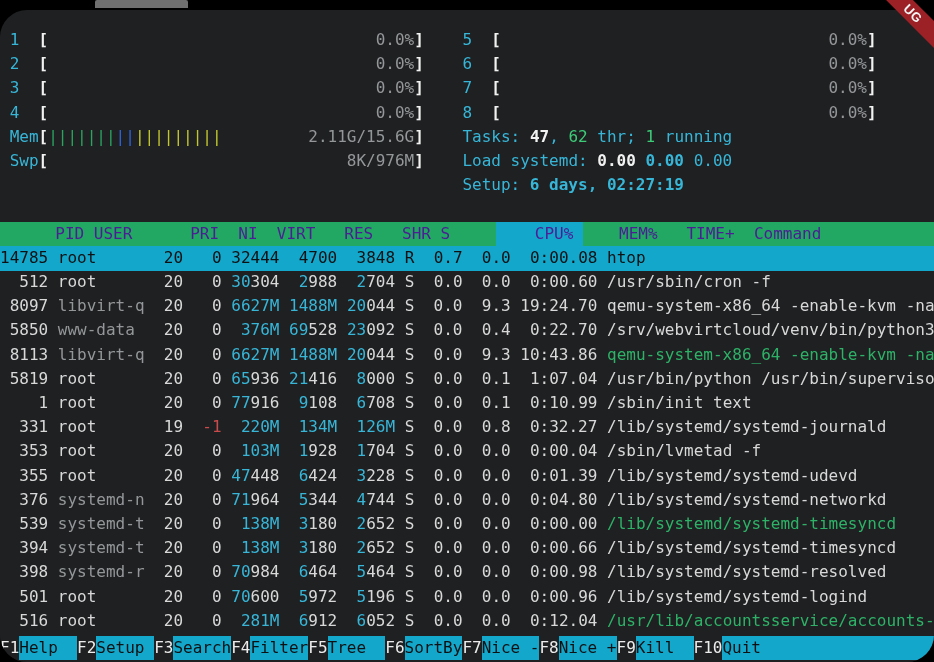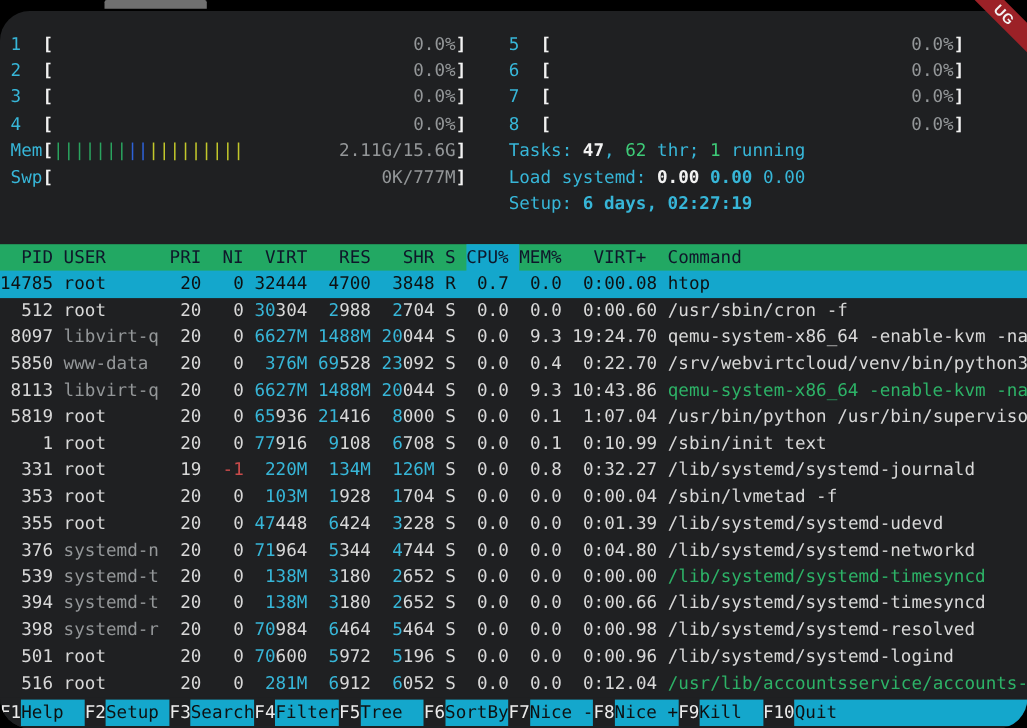--- a/index.html
+++ b/index.html
@@ -9,24 +9,24 @@
     font-family:"DejaVu Sans Mono",monospace;font-size:16px;
     --bg:#1f2022;--cyan:#37b6d8;--sel:#14a7cc;--hdr:#22a863;
     --grn:#2db267;--grnb:#3ecb78;--dim:#949799;--red:#c94b4b;
     --pg:#2aa45f;--pb:#2e62d9;--py:#c2c72b;--ribbon:#9c2127;
   }
   .topbar{position:absolute;top:0;left:0;width:934px;height:10px;background:#000;}
   .tabseg{position:absolute;top:0;left:95px;width:93px;height:8px;background:#707070;border-radius:2px 2px 0 0;}
   .terminal{position:absolute;top:10px;left:0;width:934px;height:652px;background:var(--bg);overflow:hidden;border-radius:27px;}
   .tline{position:absolute;left:0;width:940px;height:25px;line-height:24.2px;white-space:pre;color:#d8d8d8;}
   .hdrrow{background:var(--hdr);color:#0d120e;}
-  .hdrrow span{color:#0f172a;}
+  .hdrrow span{color:#4c1d95;margin-left:36px;}
   .selrow{background:var(--sel);}
   .selrow span{color:#0e1112 !important;font-weight:normal;}
-  .sortbg{background:var(--sel);display:inline-block;height:25px;line-height:24.2px;vertical-align:top;}
+  .sortbg{background:var(--sel);display:inline-block;height:25px;line-height:24.2px;vertical-align:top;padding-left:39px;}
   .c-cyan{color:var(--cyan);}
   .c-cyanb{color:var(--cyan);font-weight:700;}
   .c-wb{color:#f2f2f2;font-weight:700;}
   .c-w{color:#d8d8d8;}
   .c-gray{color:var(--dim);}
   .c-gb{color:var(--grnb);font-weight:400;}
   .c-green{color:var(--grn);}
   .c-red{color:var(--red);}
   .pg{color:var(--pg);}
   .pb{color:var(--pb);}
@@ -50,23 +50,23 @@
   <div class="topbar">
     <div class="tabseg"></div>
   </div>
   <div class="terminal">
     <div id="lines">
         <div class="tline" style="top: 18px;"><span class="c-cyan"> 1  </span><span class="c-wb">[</span><span>                                  </span><span class="c-gray">0.0%</span><span class="c-wb">]</span><span>   </span><span class="c-cyan"> 5  </span><span class="c-wb">[</span><span>                                  </span><span class="c-gray">0.0%</span><span class="c-wb">]</span></div>
         <div class="tline" style="top: 42px;"><span class="c-cyan"> 2  </span><span class="c-wb">[</span><span>                                  </span><span class="c-gray">0.0%</span><span class="c-wb">]</span><span>   </span><span class="c-cyan"> 6  </span><span class="c-wb">[</span><span>                                  </span><span class="c-gray">0.0%</span><span class="c-wb">]</span></div>
         <div class="tline" style="top: 66px;"><span class="c-cyan"> 3  </span><span class="c-wb">[</span><span>                                  </span><span class="c-gray">0.0%</span><span class="c-wb">]</span><span>   </span><span class="c-cyan"> 7  </span><span class="c-wb">[</span><span>                                  </span><span class="c-gray">0.0%</span><span class="c-wb">]</span></div>
         <div class="tline" style="top: 91px;"><span class="c-cyan"> 4  </span><span class="c-wb">[</span><span>                                  </span><span class="c-gray">0.0%</span><span class="c-wb">]</span><span>   </span><span class="c-cyan"> 8  </span><span class="c-wb">[</span><span>                                  </span><span class="c-gray">0.0%</span><span class="c-wb">]</span></div>
         <div class="tline" style="top: 115px;"><span class="c-cyan"> Mem</span><span class="c-wb">[</span><span class="pg">|||||||</span><span class="pb">||</span><span class="py">|||||||||</span><span>         </span><span class="c-gray">2.11G/15.6G</span><span class="c-wb">]</span><span>   </span><span> </span><span class="c-cyan">Tasks: </span><span class="c-wb">47</span><span class="c-cyan">, </span><span class="c-gb">62</span><span class="c-cyan"> thr; </span><span class="c-gb">1</span><span class="c-cyan"> running</span></div>
-        <div class="tline" style="top: 139px;"><span class="c-cyan"> Swp</span><span class="c-wb">[</span><span>                               </span><span class="c-gray">0K/777M</span><span class="c-wb">]</span><span>   </span><span> </span><span class="c-cyan">Load systemd: </span><span class="c-wb">0.00 </span><span class="c-cyanb">0.00 </span><span class="c-cyan">0.00</span></div>
+        <div class="tline" style="top: 139px;"><span class="c-cyan"> Swp</span><span class="c-wb">[</span><span>                               </span><span class="c-gray">8K/976M</span><span class="c-wb">]</span><span>   </span><span> </span><span class="c-cyan">Load systemd: </span><span class="c-wb">0.00 </span><span class="c-cyanb">0.00 </span><span class="c-cyan">0.00</span></div>
         <div class="tline" style="top: 163px;"><span>                                               </span><span> </span><span class="c-cyan">Setup: </span><span class="c-cyanb">6 days, 02:27:19</span></div>
-        <div class="tline hdrrow" style="top: 212px;"><span>  PID USER      PRI  NI  VIRT   RES   SHR S </span><span class="sortbg">CPU% </span><span>MEM%   VIRT+  Command</span></div>
+        <div class="tline hdrrow" style="top: 212px;"><span>  PID USER      PRI  NI  VIRT   RES   SHR S </span><span class="sortbg">CPU% </span><span>MEM%   TIME+  Command</span></div>
         <div class="tline selrow" style="top: 236px;"><span class="c-w">14785</span><span> </span><span class="c-w">root     </span><span> </span><span class="c-w"> 20</span><span> </span><span class="c-w">  0</span><span> </span><span></span><span class="c-cyan">32</span><span class="c-w">444</span><span> </span><span> </span><span class="c-cyan">4</span><span class="c-w">700</span><span> </span><span> </span><span class="c-cyan">3</span><span class="c-w">848</span><span> </span><span class="c-w">R</span><span> </span><span class="c-w"> 0.7</span><span> </span><span class="c-w"> 0.0</span><span> </span><span class="c-w"> 0:00.08</span><span> </span><span class="c-w">htop</span></div>
         <div class="tline" style="top: 260px;"><span class="c-w">  512</span><span> </span><span class="c-w">root     </span><span> </span><span class="c-w"> 20</span><span> </span><span class="c-w">  0</span><span> </span><span></span><span class="c-cyan">30</span><span class="c-w">304</span><span> </span><span> </span><span class="c-cyan">2</span><span class="c-w">988</span><span> </span><span> </span><span class="c-cyan">2</span><span class="c-w">704</span><span> </span><span class="c-w">S</span><span> </span><span class="c-w"> 0.0</span><span> </span><span class="c-w"> 0.0</span><span> </span><span class="c-w"> 0:00.60</span><span> </span><span class="c-w">/usr/sbin/cron -f</span></div>
         <div class="tline" style="top: 284px;"><span class="c-w"> 8097</span><span> </span><span class="c-gray">libvirt-q</span><span> </span><span class="c-w"> 20</span><span> </span><span class="c-w">  0</span><span> </span><span></span><span class="c-cyan">6627M</span><span> </span><span></span><span class="c-cyan">1488M</span><span> </span><span></span><span class="c-cyan">20</span><span class="c-w">044</span><span> </span><span class="c-w">S</span><span> </span><span class="c-w"> 0.0</span><span> </span><span class="c-w"> 9.3</span><span> </span><span class="c-w">19:24.70</span><span> </span><span class="c-w">qemu-system-x86_64 -enable-kvm -na</span></div>
         <div class="tline" style="top: 308px;"><span class="c-w"> 5850</span><span> </span><span class="c-gray">www-data </span><span> </span><span class="c-w"> 20</span><span> </span><span class="c-w">  0</span><span> </span><span> </span><span class="c-cyan">376M</span><span> </span><span></span><span class="c-cyan">69</span><span class="c-w">528</span><span> </span><span></span><span class="c-cyan">23</span><span class="c-w">092</span><span> </span><span class="c-w">S</span><span> </span><span class="c-w"> 0.0</span><span> </span><span class="c-w"> 0.4</span><span> </span><span class="c-w"> 0:22.70</span><span> </span><span class="c-w">/srv/webvirtcloud/venv/bin/python3</span></div>
         <div class="tline" style="top: 333px;"><span class="c-w"> 8113</span><span> </span><span class="c-gray">libvirt-q</span><span> </span><span class="c-w"> 20</span><span> </span><span class="c-w">  0</span><span> </span><span></span><span class="c-cyan">6627M</span><span> </span><span></span><span class="c-cyan">1488M</span><span> </span><span></span><span class="c-cyan">20</span><span class="c-w">044</span><span> </span><span class="c-w">S</span><span> </span><span class="c-w"> 0.0</span><span> </span><span class="c-w"> 9.3</span><span> </span><span class="c-w">10:43.86</span><span> </span><span class="c-green">qemu-system-x86_64 -enable-kvm -na</span></div>
         <div class="tline" style="top: 357px;"><span class="c-w"> 5819</span><span> </span><span class="c-w">root     </span><span> </span><span class="c-w"> 20</span><span> </span><span class="c-w">  0</span><span> </span><span></span><span class="c-cyan">65</span><span class="c-w">936</span><span> </span><span></span><span class="c-cyan">21</span><span class="c-w">416</span><span> </span><span> </span><span class="c-cyan">8</span><span class="c-w">000</span><span> </span><span class="c-w">S</span><span> </span><span class="c-w"> 0.0</span><span> </span><span class="c-w"> 0.1</span><span> </span><span class="c-w"> 1:07.04</span><span> </span><span class="c-w">/usr/bin/python /usr/bin/superviso</span></div>
         <div class="tline" style="top: 381px;"><span class="c-w">    1</span><span> </span><span class="c-w">root     </span><span> </span><span class="c-w"> 20</span><span> </span><span class="c-w">  0</span><span> </span><span></span><span class="c-cyan">77</span><span class="c-w">916</span><span> </span><span> </span><span class="c-cyan">9</span><span class="c-w">108</span><span> </span><span> </span><span class="c-cyan">6</span><span class="c-w">708</span><span> </span><span class="c-w">S</span><span> </span><span class="c-w"> 0.0</span><span> </span><span class="c-w"> 0.1</span><span> </span><span class="c-w"> 0:10.99</span><span> </span><span class="c-w">/sbin/init text</span></div>
         <div class="tline" style="top: 405px;"><span class="c-w">  331</span><span> </span><span class="c-w">root     </span><span> </span><span class="c-w"> 19</span><span> </span><span class="c-red"> -1</span><span> </span><span> </span><span class="c-cyan">220M</span><span> </span><span> </span><span class="c-cyan">134M</span><span> </span><span> </span><span class="c-cyan">126M</span><span> </span><span class="c-w">S</span><span> </span><span class="c-w"> 0.0</span><span> </span><span class="c-w"> 0.8</span><span> </span><span class="c-w"> 0:32.27</span><span> </span><span class="c-w">/lib/systemd/systemd-journald</span></div>
         <div class="tline" style="top: 429px;"><span class="c-w">  353</span><span> </span><span class="c-w">root     </span><span> </span><span class="c-w"> 20</span><span> </span><span class="c-w">  0</span><span> </span><span> </span><span class="c-cyan">103M</span><span> </span><span> </span><span class="c-cyan">1</span><span class="c-w">928</span><span> </span><span> </span><span class="c-cyan">1</span><span class="c-w">704</span><span> </span><span class="c-w">S</span><span> </span><span class="c-w"> 0.0</span><span> </span><span class="c-w"> 0.0</span><span> </span><span class="c-w"> 0:00.04</span><span> </span><span class="c-w">/sbin/lvmetad -f</span></div>
         <div class="tline" style="top: 454px;"><span class="c-w">  355</span><span> </span><span class="c-w">root     </span><span> </span><span class="c-w"> 20</span><span> </span><span class="c-w">  0</span><span> </span><span></span><span class="c-cyan">47</span><span class="c-w">448</span><span> </span><span> </span><span class="c-cyan">6</span><span class="c-w">424</span><span> </span><span> </span><span class="c-cyan">3</span><span class="c-w">228</span><span> </span><span class="c-w">S</span><span> </span><span class="c-w"> 0.0</span><span> </span><span class="c-w"> 0.0</span><span> </span><span class="c-w"> 0:01.39</span><span> </span><span class="c-w">/lib/systemd/systemd-udevd</span></div>

